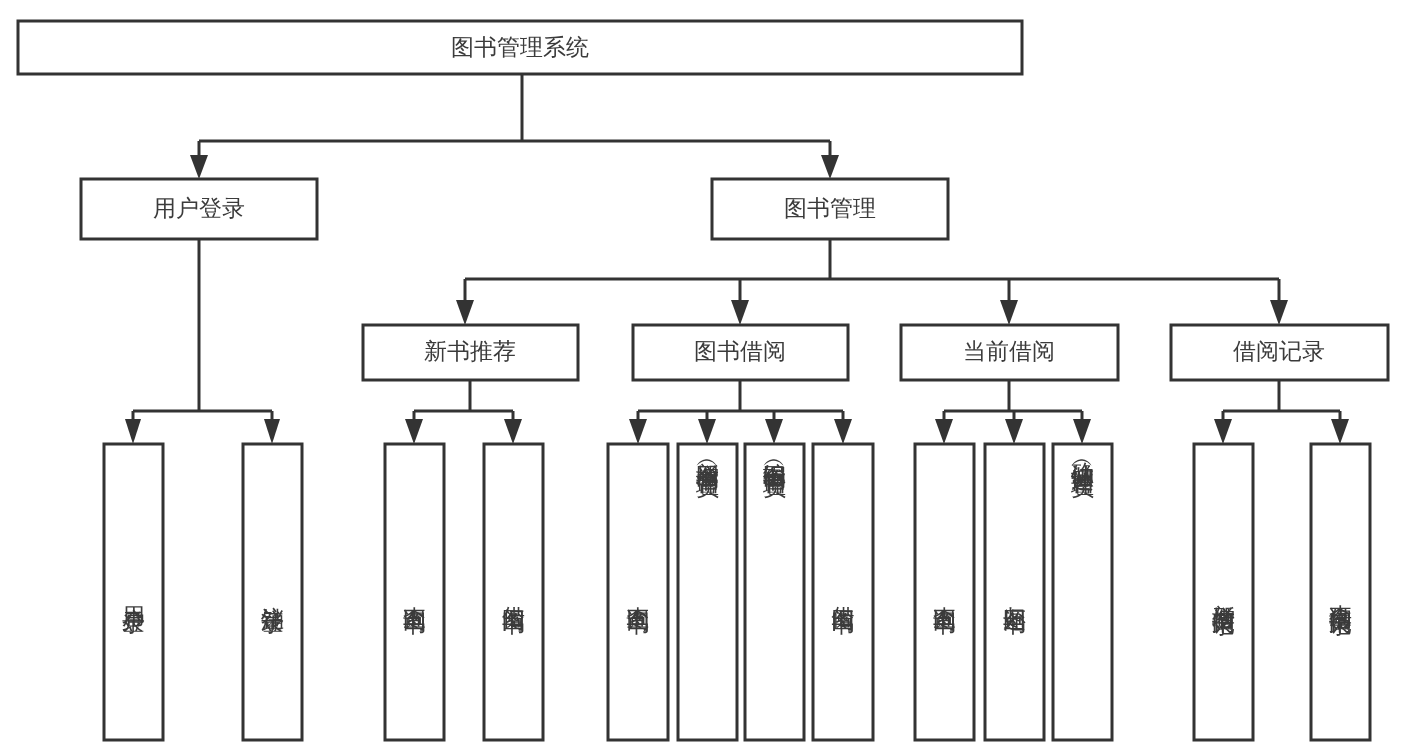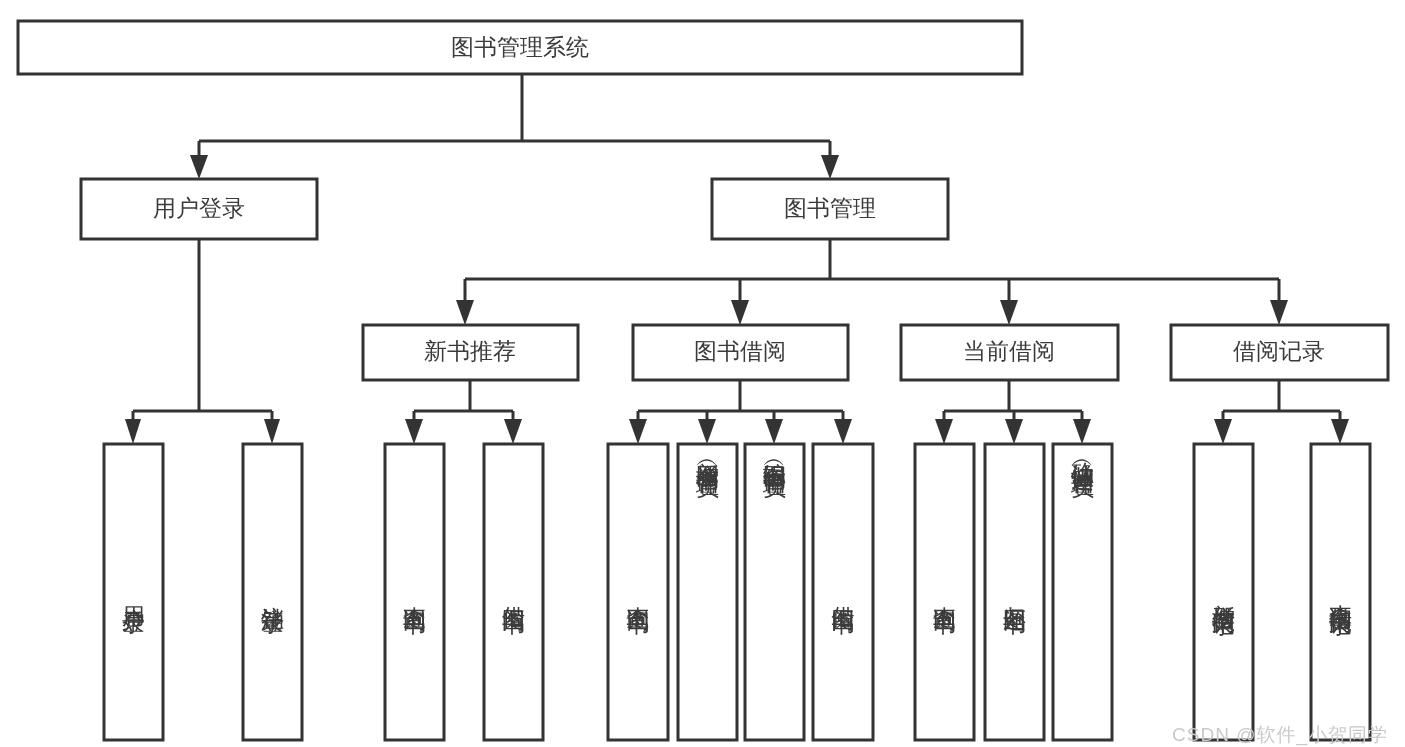--- a/index.html
+++ b/index.html
@@ -270,15 +270,14 @@
     <span class="leaf-label">确认归还（管理员）</span>
   </div>
 
   <div class="leaf-label-wrap" style="left:1194px; top:437px; width:59px; height:296px;">
     <span class="leaf-label">新增借阅记录</span>
   </div>
   <div class="leaf-label-wrap" style="left:1311px; top:437px; width:59px; height:296px;">
     <span class="leaf-label">查询借阅记录</span>
   </div>
 
-  <div class="watermark">CSDN @软件_小贺同学</div>
 
 </div>
 
 </body></html>

